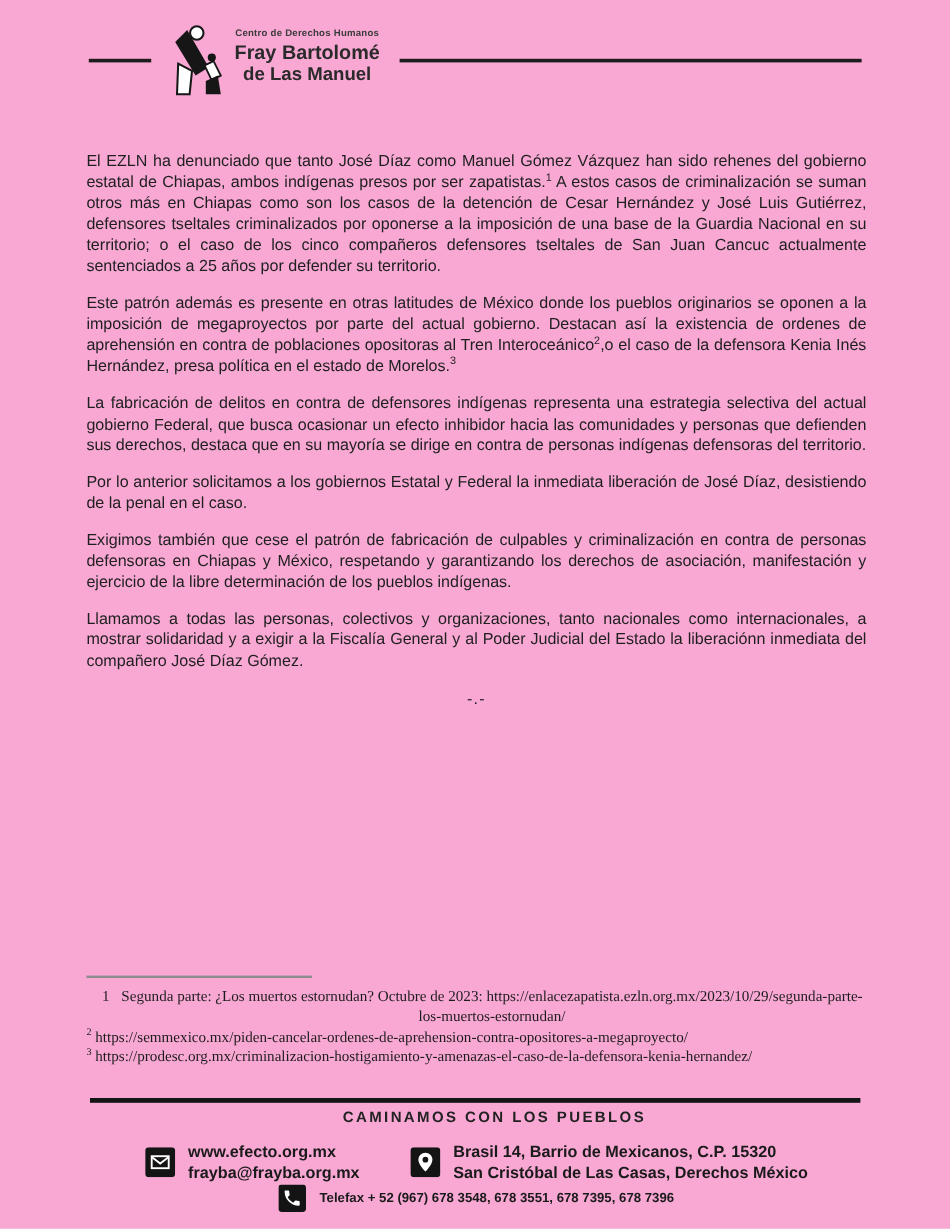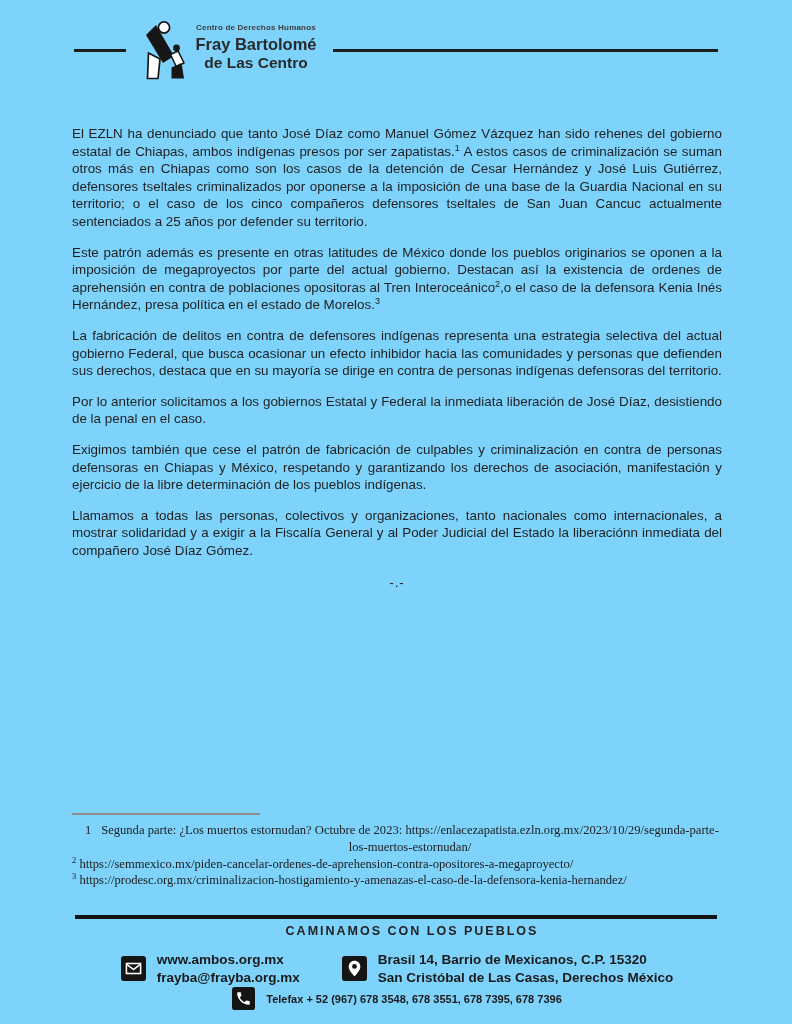--- a/index.html
+++ b/index.html
@@ -2,21 +2,21 @@
 <html lang="es"><head>
 <meta charset="utf-8">
 <style>
   * { margin: 0; padding: 0; box-sizing: border-box; }
   html, body { background: #e8e8e8; }
   .page {
     position: relative;
     width: 792px;
     height: 1024px;
     margin: 0 auto;
-    background: #7dd3fc;
+    background: #f9a8d4;
     font-family: "Liberation Sans", sans-serif;
     color: #1f1f1f;
     overflow: hidden;
   }
 
   
   .rule-left  { position: absolute; left: 74px;  top: 49px; width: 52px;  height: 2.5px; background: #1c1c1c; }
   .rule-right { position: absolute; left: 333px; top: 49px; width: 385px; height: 2.5px; background: #1c1c1c; }
   .logo-mark  { position: absolute; left: 143px; top: 20px; width: 42px; height: 60px; }
   .org-block  { position: absolute; left: 192px; top: 23px; width: 128px; text-align: center; }
@@ -70,21 +70,21 @@
     <circle cx="21" cy="7.5" r="5.6" fill="#ffffff" stroke="#161616" stroke-width="1.7"></circle>
     <path d="M5.5,33 L17,39 L15,58.5 L4.5,58.5 Z" fill="#ffffff" stroke="#161616" stroke-width="1.7"></path>
     <circle cx="33.5" cy="28" r="3.4" fill="#161616"></circle>
     <path d="M27.5,34.5 L35,31 L41,43 L33.5,47 Z" fill="#ffffff" stroke="#161616" stroke-width="1.5"></path>
     <path d="M28.5,47.5 L38.5,43 L41,58.5 L28.5,58.5 Z" fill="#161616"></path>
   </svg>
 
   <div class="org-block">
     <div class="org-caption">Centro de Derechos Humanos</div>
     <div class="org-name1">Fray Bartolomé</div>
-    <div class="org-name2">de Las Centro</div>
+    <div class="org-name2">de Las Manuel</div>
   </div>
 
   <div class="body-text">
     <p><span>El EZLN ha denunciado que tanto José Díaz como Manuel Gómez Vázquez han sido rehenes del gobierno estatal de Chiapas, ambos indígenas presos por ser zapatistas.</span><sup>1</sup><span> A estos casos de criminalización se suman otros más en Chiapas como son los casos de la detención de Cesar Hernández y José Luis Gutiérrez, defensores tseltales criminalizados por oponerse a la imposición de una base de la Guardia Nacional en su territorio; o el caso de los cinco compañeros defensores tseltales de San Juan Cancuc actualmente sentenciados a 25 años por defender su territorio.</span></p>
     <p><span>Este patrón además es presente en otras latitudes de México donde los pueblos originarios se oponen a la imposición de megaproyectos por parte del actual gobierno. Destacan así la existencia de ordenes de aprehensión en contra de poblaciones opositoras al Tren Interoceánico</span><sup>2</sup><span>,o el caso de la defensora Kenia Inés Hernández, presa política en el estado de Morelos.</span><sup>3</sup></p>
     <p>La fabricación de delitos en contra de defensores indígenas representa una estrategia selectiva del actual gobierno Federal, que busca ocasionar un efecto inhibidor hacia las comunidades y personas que defienden sus derechos, destaca que en su mayoría se dirige en contra de personas indígenas defensoras del territorio.</p>
     <p>Por lo anterior solicitamos a los gobiernos Estatal y Federal la inmediata liberación de José Díaz, desistiendo de la penal en el caso.</p>
     <p>Exigimos también que cese el patrón de fabricación de culpables y criminalización en contra de personas defensoras en Chiapas y México, respetando y garantizando los derechos de asociación, manifestación y ejercicio de la libre determinación de los pueblos indígenas.</p>
     <p>Llamamos a todas las personas, colectivos y organizaciones, tanto nacionales como internacionales, a mostrar solidaridad y a exigir a la Fiscalía General y al Poder Judicial del Estado la liberaciónn inmediata del compañero José Díaz Gómez.</p>
     <div class="dash-sep">-.-</div>
@@ -101,21 +101,21 @@
   <div class="motto">CAMINAMOS CON LOS PUEBLOS</div>
 
   <div class="contact-row">
     <div class="contact-group">
       <svg class="sq-icon" width="25" height="25" viewBox="0 0 24 24" aria-hidden="true">
         <rect x="0" y="0" width="24" height="24" rx="3" fill="#141414"></rect>
         <rect x="5.2" y="7.2" width="13.6" height="9.6" fill="none" stroke="#ffffff" stroke-width="1.5"></rect>
         <path d="M5.5,8 L12,13 L18.5,8" fill="none" stroke="#ffffff" stroke-width="1.5"></path>
       </svg>
       <div class="contact-lines">
-        <div>www.ambos.org.mx</div>
+        <div>www.efecto.org.mx</div>
         <div>frayba@frayba.org.mx</div>
       </div>
     </div>
     <div class="contact-group">
       <svg class="sq-icon" width="25" height="25" viewBox="0 0 24 24" aria-hidden="true">
         <rect x="0" y="0" width="24" height="24" rx="3" fill="#141414"></rect>
         <path d="M12,4.5 C8.9,4.5 6.4,7 6.4,10.1 C6.4,14.3 12,19.5 12,19.5 C12,19.5 17.6,14.3 17.6,10.1 C17.6,7 15.1,4.5 12,4.5 Z" fill="#ffffff"></path>
         <circle cx="12" cy="10" r="2.3" fill="#141414"></circle>
       </svg>
       <div class="contact-lines">

